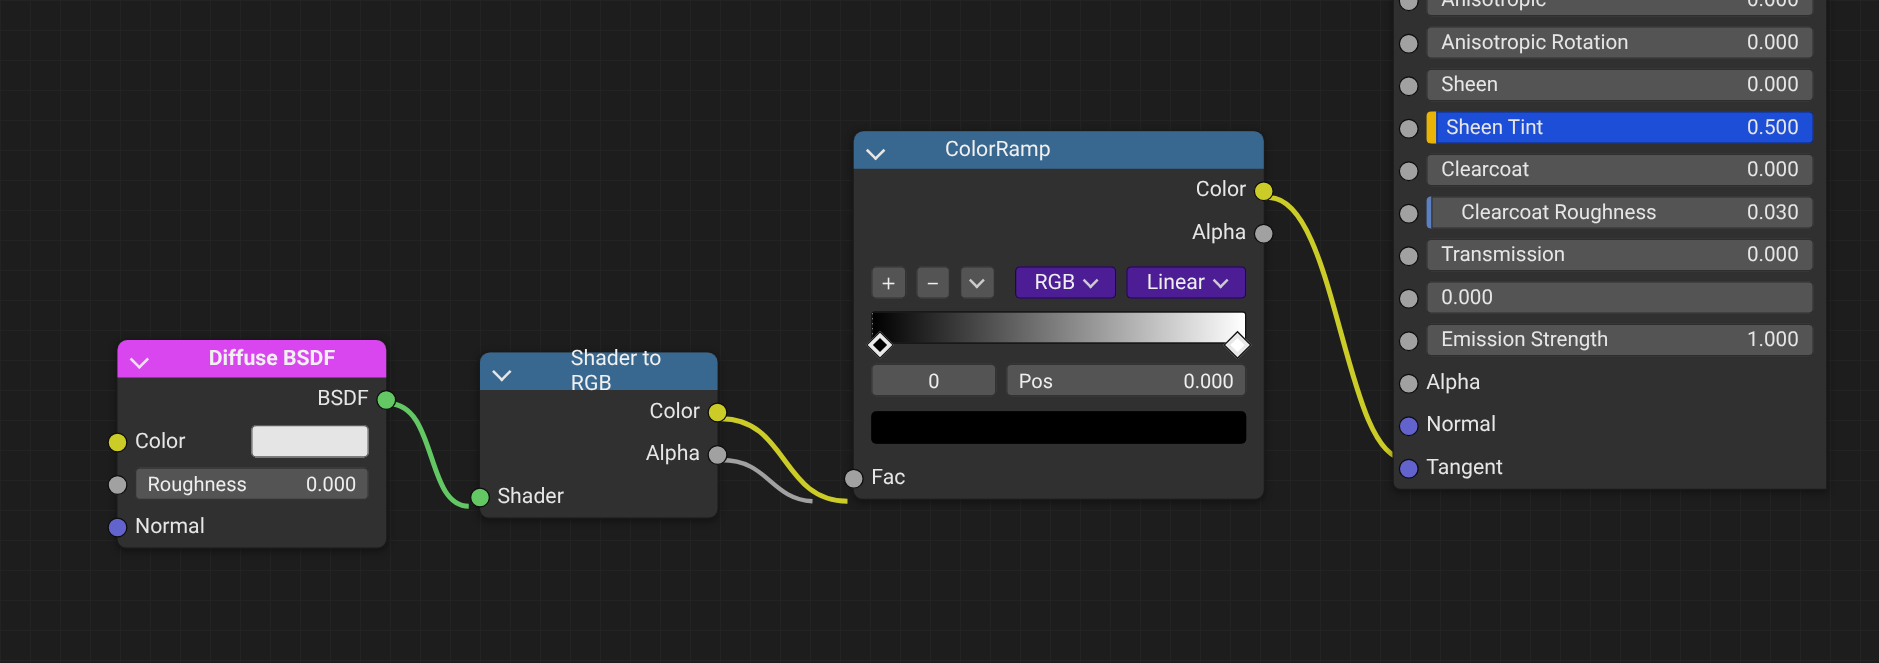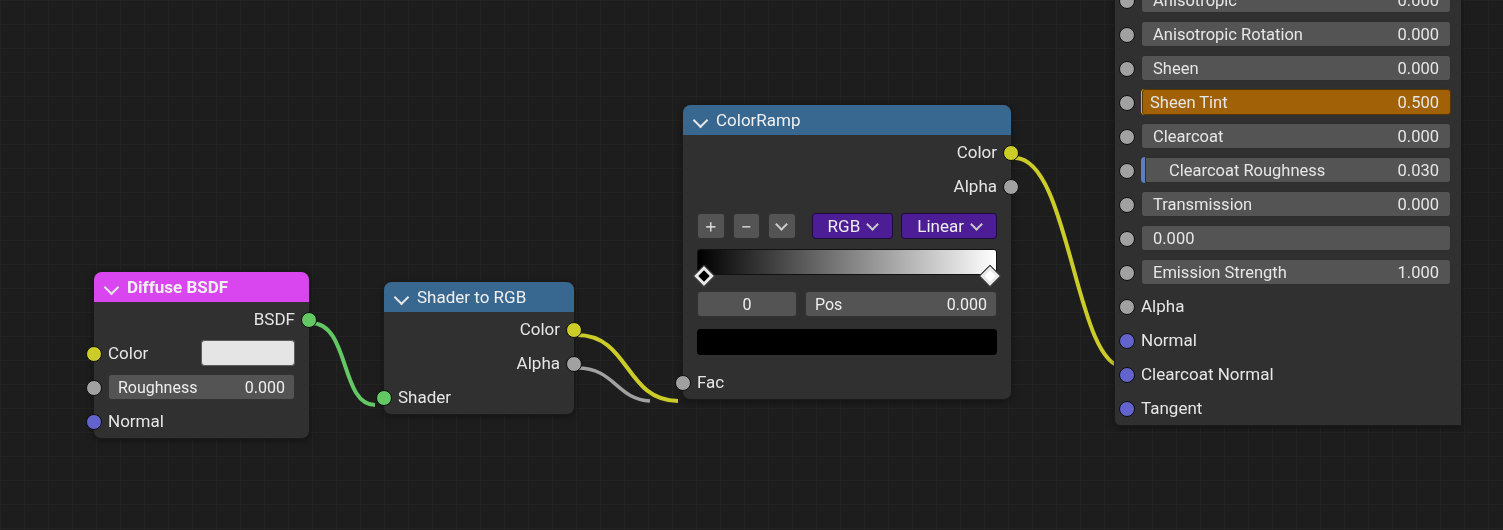--- a/index.html
+++ b/index.html
@@ -29,20 +29,21 @@
   }
   .node.right { border-radius: 6px 0 0 6px; }
   .node-header {
     background: #386890;
     height: 30px;
     display: flex; align-items: center;
     padding: 0 12px;
     border-radius: 8px 8px 0 0;
     color: #f0f0f0;
     font-weight: 400;
+    gap: 40px;
   }
   .node-header.green { background: #d946ef; font-weight: bold; }
   .chev {
     display:inline-block; width:9px; height:9px;
     border-left:2px solid #e6e6e6; border-bottom:2px solid #e6e6e6;
     transform: rotate(-45deg);
     margin-right:10px;
   }
   .out-row, .in-row {
     height: 34px; display:flex; align-items:center;
@@ -114,21 +115,21 @@
 
   
   .prow { height:34px; display:flex; align-items:center; position:relative; padding-right:10px; }
   .pfield {
     flex:1; height:26px; background:#545454; border-radius:4px;
     display:flex; align-items:center; justify-content:space-between;
     padding:0 12px; margin-left:26px;
     box-shadow: inset 0 0 0 1px rgba(0,0,0,0.45);
     font-size:16.5px;
   }
-  .pfield.blue { background:#a16207; border-left:1px solid #eab308; padding-left:8px; }
+  .pfield.blue { background:#1d4ed8; border-left:8px solid #eab308; padding-left:8px; }
   .pfield.strip { border-left:4px solid #5b7fc0; padding-left:24px; }
   .plabel { flex:1; margin-left:26px; }
   .pswatch { width:178px; height:26px; background:#000; border-radius:4px; box-shadow: inset 0 0 0 1px #000; }
   .psocket { position:absolute; left:4px; top:50%; margin-top:-7px; width:14px; height:14px; border-radius:50%; border:1px solid #0d0d0d; }
 
   .two-col { display:flex; gap:8px; padding: 14px 14px 6px 14px; }
   .two-col .field { text-align:center; }
   .two-col .field.split { display:flex; justify-content:space-between; }
   .color-out { padding: 6px 14px 10px 14px; }
   .color-out .swatch { width:100%; height:26px; }
@@ -315,19 +316,15 @@
     <div class="prow">
       <span class="psocket sock-float"></span>
       <span class="plabel">Alpha</span>
     </div>
     <div class="prow">
       <span class="psocket sock-vector"></span>
       <span class="plabel">Normal</span>
     </div>
     <div class="prow">
       <span class="psocket sock-vector"></span>
-      <span class="plabel">Clearcoat Normal</span>
-    </div>
-    <div class="prow">
-      <span class="psocket sock-vector"></span>
       <span class="plabel">Tangent</span>
     </div>
   </div>
 
 </body></html>

